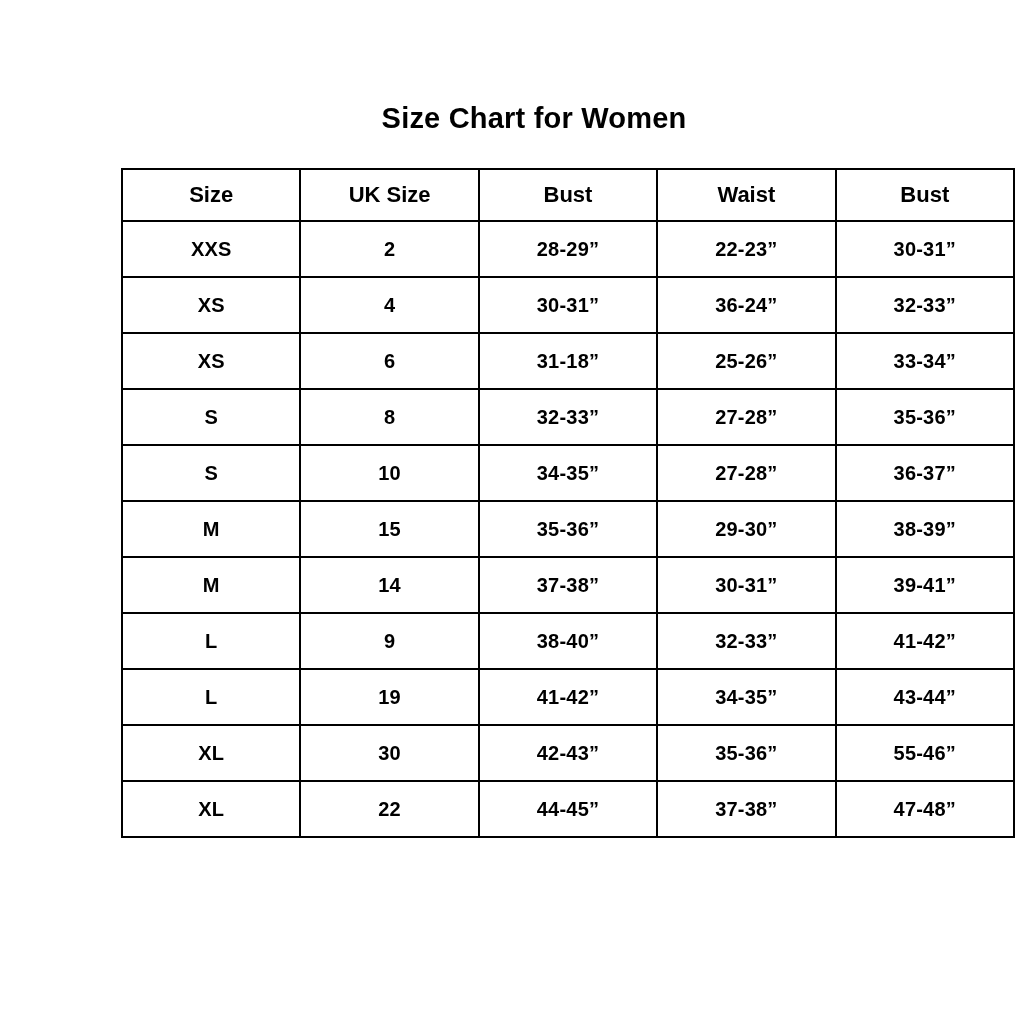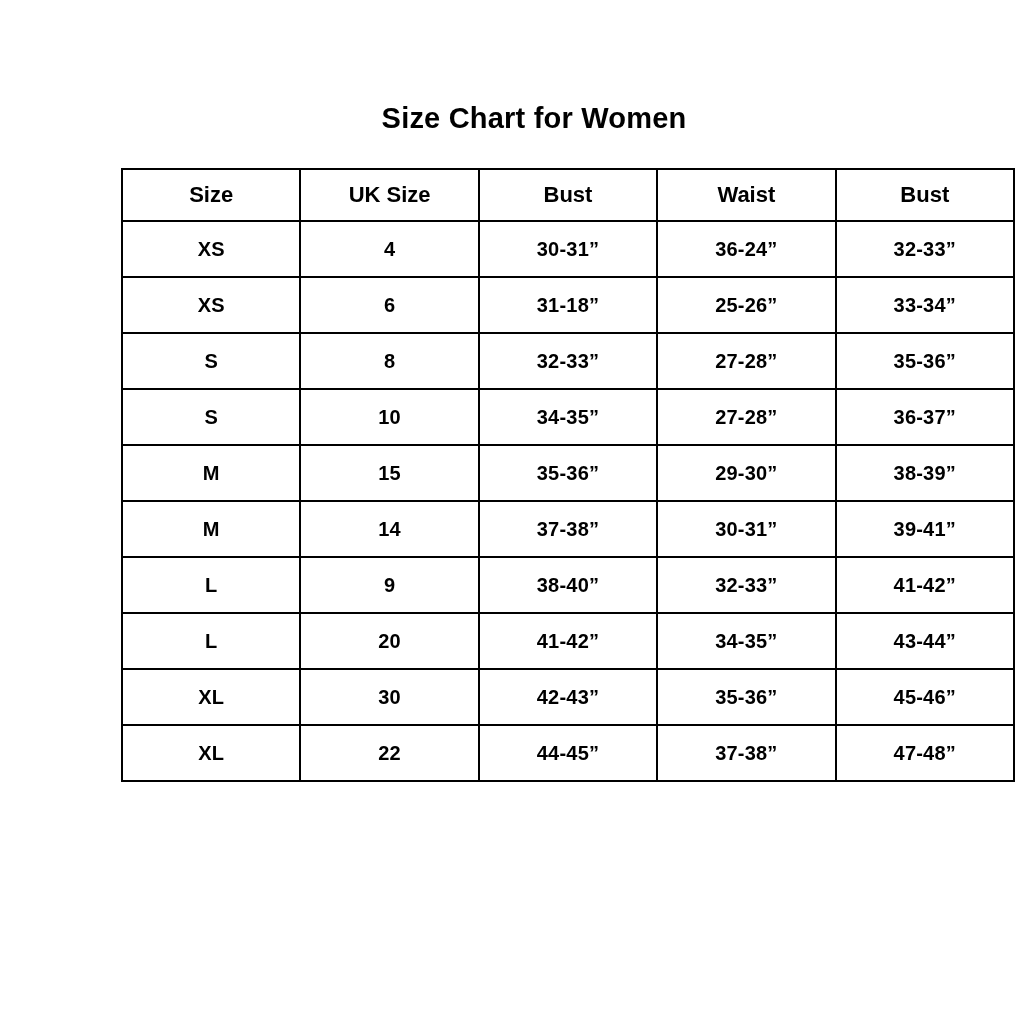--- a/index.html
+++ b/index.html
@@ -69,20 +69,27 @@
       <tr>
         <th>Size</th>
         <th>UK Size</th>
         <th>Bust</th>
         <th>Waist</th>
         <th>Bust</th>
       </tr>
     </thead>
     <tbody>
         <tr>
+          <td>XXS</td>
+          <td>2</td>
+          <td>28-29”</td>
+          <td>22-23”</td>
+          <td>30-31”</td>
+        </tr>
+        <tr>
           <td>XS</td>
           <td>4</td>
           <td>30-31”</td>
           <td>36-24”</td>
           <td>32-33”</td>
         </tr>
         <tr>
           <td>XS</td>
           <td>6</td>
           <td>31-18”</td>
@@ -119,31 +126,31 @@
         </tr>
         <tr>
           <td>L</td>
           <td>9</td>
           <td>38-40”</td>
           <td>32-33”</td>
           <td>41-42”</td>
         </tr>
         <tr>
           <td>L</td>
-          <td>20</td>
+          <td>19</td>
           <td>41-42”</td>
           <td>34-35”</td>
           <td>43-44”</td>
         </tr>
         <tr>
           <td>XL</td>
           <td>30</td>
           <td>42-43”</td>
           <td>35-36”</td>
-          <td>45-46”</td>
+          <td>55-46”</td>
         </tr>
         <tr>
           <td>XL</td>
           <td>22</td>
           <td>44-45”</td>
           <td>37-38”</td>
           <td>47-48”</td>
         </tr>
       </tbody>
   </table>

